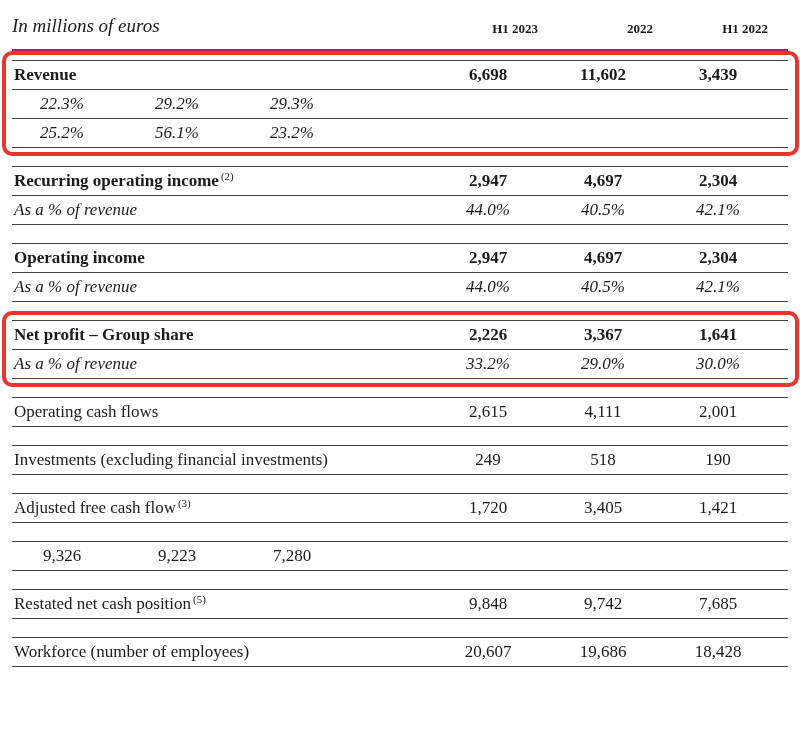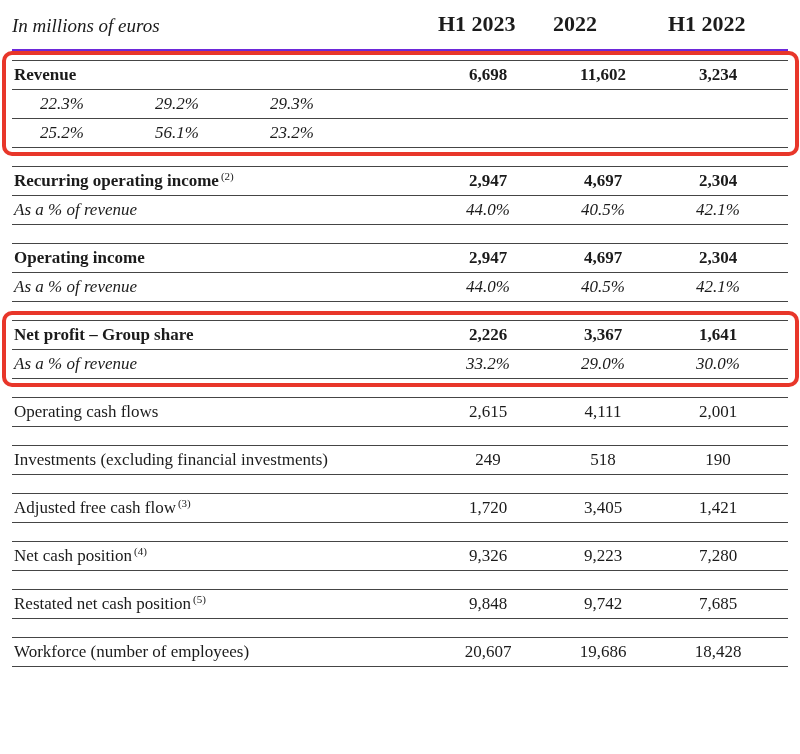--- a/index.html
+++ b/index.html
@@ -9,32 +9,32 @@
     background:#fff;
     font-family:"Liberation Serif","DejaVu Serif",serif;
     color:#1b1b1b;
     box-sizing:border-box;
     padding:8px 12px 0 12px;
     overflow:hidden;
   }
   
   .hdr{
     display:flex;align-items:flex-end;
-    border-bottom:3px solid #6d28d9;
+    border-bottom:3px solid #be185d;
     padding-bottom:12px;
     height:29px;
   }
   .hdr .unit{
     flex:1;
     font-style:italic;
     font-size:19px;
   }
   .hdr .col{
-    width:100px;text-align:left;
-    font-weight:bold;font-size:22px;
+    width:100px;text-align:right;
+    font-weight:bold;font-size:13px;
   }
   .hdr .col.c1, .row .val.c1{margin-right:15px;}
   .hdr .col.c2, .row .val.c2{margin-right:15px;}
   .hdr .col.c3, .row .val.c3{margin-right:20px;}
 
   
   .section{
     border-top:1px solid #454545;
     margin-top:18px;
   }
@@ -78,21 +78,21 @@
     <div class="col c2">2022</div>
     <div class="col c3">H1 2022</div>
   </div>
 
   <div class="boxed">
     <div class="section first">
       <div class="row bold">
         <span class="label"><span>Revenue</span><sup></sup></span>
         <span class="val c1">6,698</span>
         <span class="val c2">11,602</span>
-        <span class="val c3">3,234</span>
+        <span class="val c3">3,439</span>
       </div>
       <div class="row italic">
         <span class="val c1">22.3%</span>
         <span class="val c2">29.2%</span>
         <span class="val c3">29.3%</span>
       </div>
       <div class="row italic">
         <span class="val c1">25.2%</span>
         <span class="val c2">56.1%</span>
         <span class="val c3">23.2%</span>
@@ -172,21 +172,20 @@
       <span class="label"><span>Adjusted free cash flow</span><sup>(3)</sup></span>
       <span class="val c1">1,720</span>
       <span class="val c2">3,405</span>
       <span class="val c3">1,421</span>
     </div>
   </div>
 
 
   <div class="section">
     <div class="row plain">
-      <span class="label"><span>Net cash position</span><sup>(4)</sup></span>
       <span class="val c1">9,326</span>
       <span class="val c2">9,223</span>
       <span class="val c3">7,280</span>
     </div>
   </div>
 
   <div class="section">
     <div class="row plain">
       <span class="label"><span>Restated net cash position</span><sup>(5)</sup></span>
       <span class="val c1">9,848</span>

